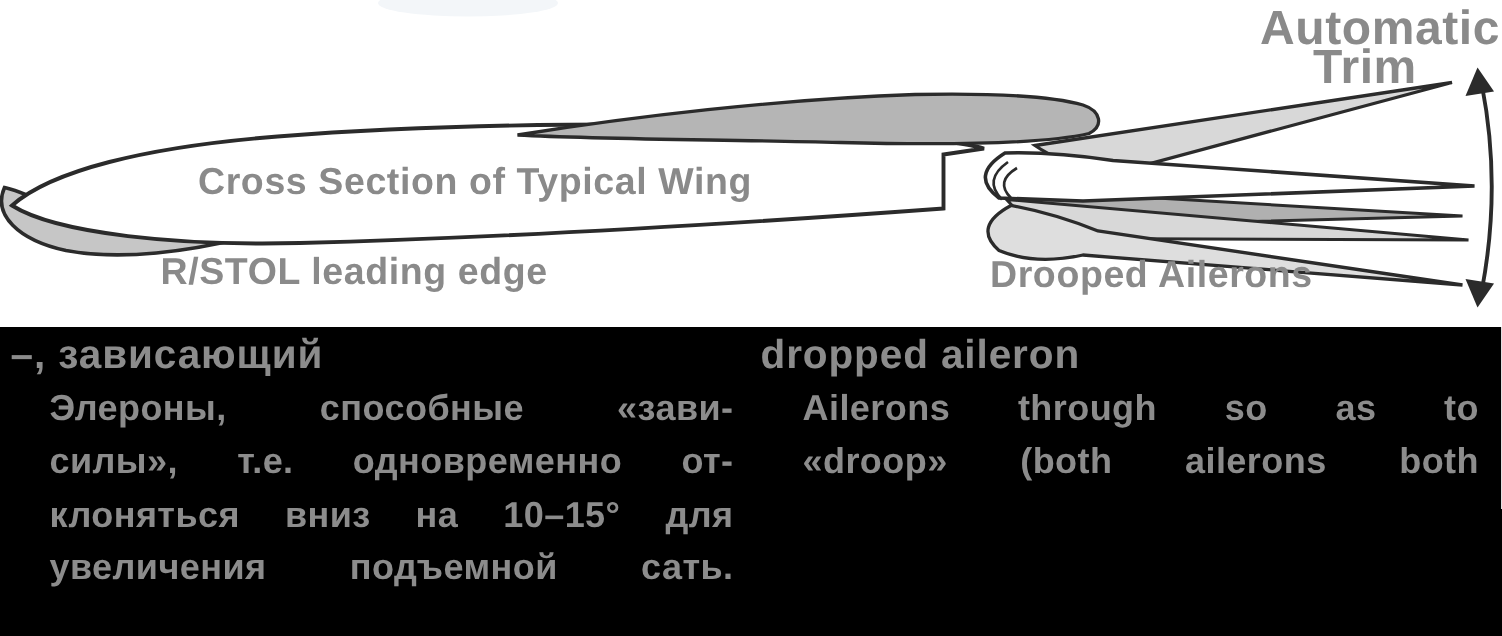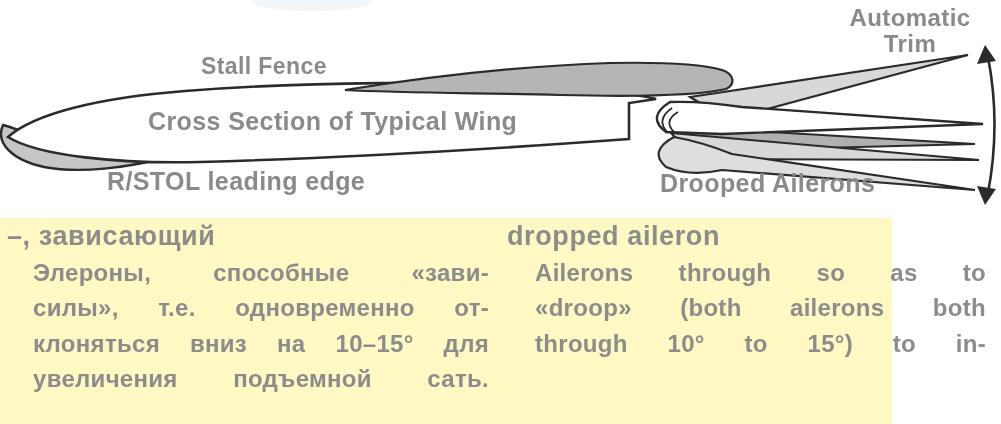--- a/index.html
+++ b/index.html
@@ -9,28 +9,28 @@
     font-family:"Liberation Sans", sans-serif;
   }
   
   .diagram{position:absolute;left:0;top:0;width:1001px;height:218px;background:#fff;}
   .diagram svg{position:absolute;left:0;top:0;}
   .dlabel{
     position:absolute;font-weight:700;color:#8a8a8a;
     letter-spacing:.4px;white-space:nowrap;line-height:1.05;
   }
   .lbl-stall{left:201px;top:54px;font-size:23px;}
-  .lbl-cross{left:148px;top:108px;font-size:25px;}
+  .lbl-cross{left:132px;top:108px;font-size:25px;}
   .lbl-rstol{left:107px;top:168px;font-size:25px;}
   .lbl-droop{left:660px;top:170px;font-size:25px;}
-  .lbl-trim{left:840px;top:5px;width:140px;font-size:24px;text-align:center;line-height:26px;}
+  .lbl-trim{left:840px;top:5px;width:140px;font-size:32px;text-align:center;line-height:26px;}
   
   .dict{
-    position:absolute;left:0;top:218px;width:892px;height:206px;
-    background:#fef9c3;color:#8c8c8c;font-weight:700;
+    position:absolute;left:0;top:218px;width:1001px;height:206px;
+    background:#000000;color:#8c8c8c;font-weight:700;
   }
   .col{position:absolute;top:1px;}
   .col-left{left:7px;width:482px;}
   .col-right{left:507px;width:479px;}
   .headword{
     font-size:27px;line-height:35.5px;letter-spacing:.6px;
     text-align:left;white-space:nowrap;
   }
   .bodyline{
     font-size:24px;line-height:35.5px;letter-spacing:.3px;
@@ -73,21 +73,20 @@
 
       <path d="M 345 90 C 420 78 520 66 610 63 C 660 62 701 64 722 70
                C 734 74 736 84 726 89 C 700 95 640 97 560 95
                C 480 93 402 93 345 90 Z" fill="#b5b5b5" stroke="#2b2b2b" stroke-width="2.2"></path>
 
       <path d="M 988 57 Q 1001 124 988 193" fill="none" stroke="#2b2b2b" stroke-width="2.6"></path>
       <polygon points="985,45 977,64 996,61" fill="#2b2b2b"></polygon>
       <polygon points="985,205 977,186 996,189" fill="#2b2b2b"></polygon>
     </svg>
 
-    <div class="dlabel lbl-stall">Stall Fence</div>
     <div class="dlabel lbl-cross">Cross Section of Typical Wing</div>
     <div class="dlabel lbl-rstol">R/STOL leading edge</div>
     <div class="dlabel lbl-trim">
       <div>Automatic</div>
       <div>Trim</div>
     </div>
     <div class="dlabel lbl-droop">Drooped Ailerons</div>
   </div>
 
   <div class="dict">
@@ -97,17 +96,16 @@
       <div class="bodyline">Элероны, способные «зави-</div>
       <div class="bodyline">силы», т.е. одновременно от-</div>
       <div class="bodyline">клоняться вниз на 10–15° для</div>
       <div class="bodyline">увеличения подъемной сать.</div>
     </div>
 
     <div class="col col-right">
       <div class="headword">dropped aileron</div>
       <div class="bodyline">Ailerons through so as to</div>
       <div class="bodyline">«droop» (both ailerons both</div>
-      <div class="bodyline">through 10° to 15°) to in-</div>
     </div>
 
   </div>
 </div>
 
 </body></html>

